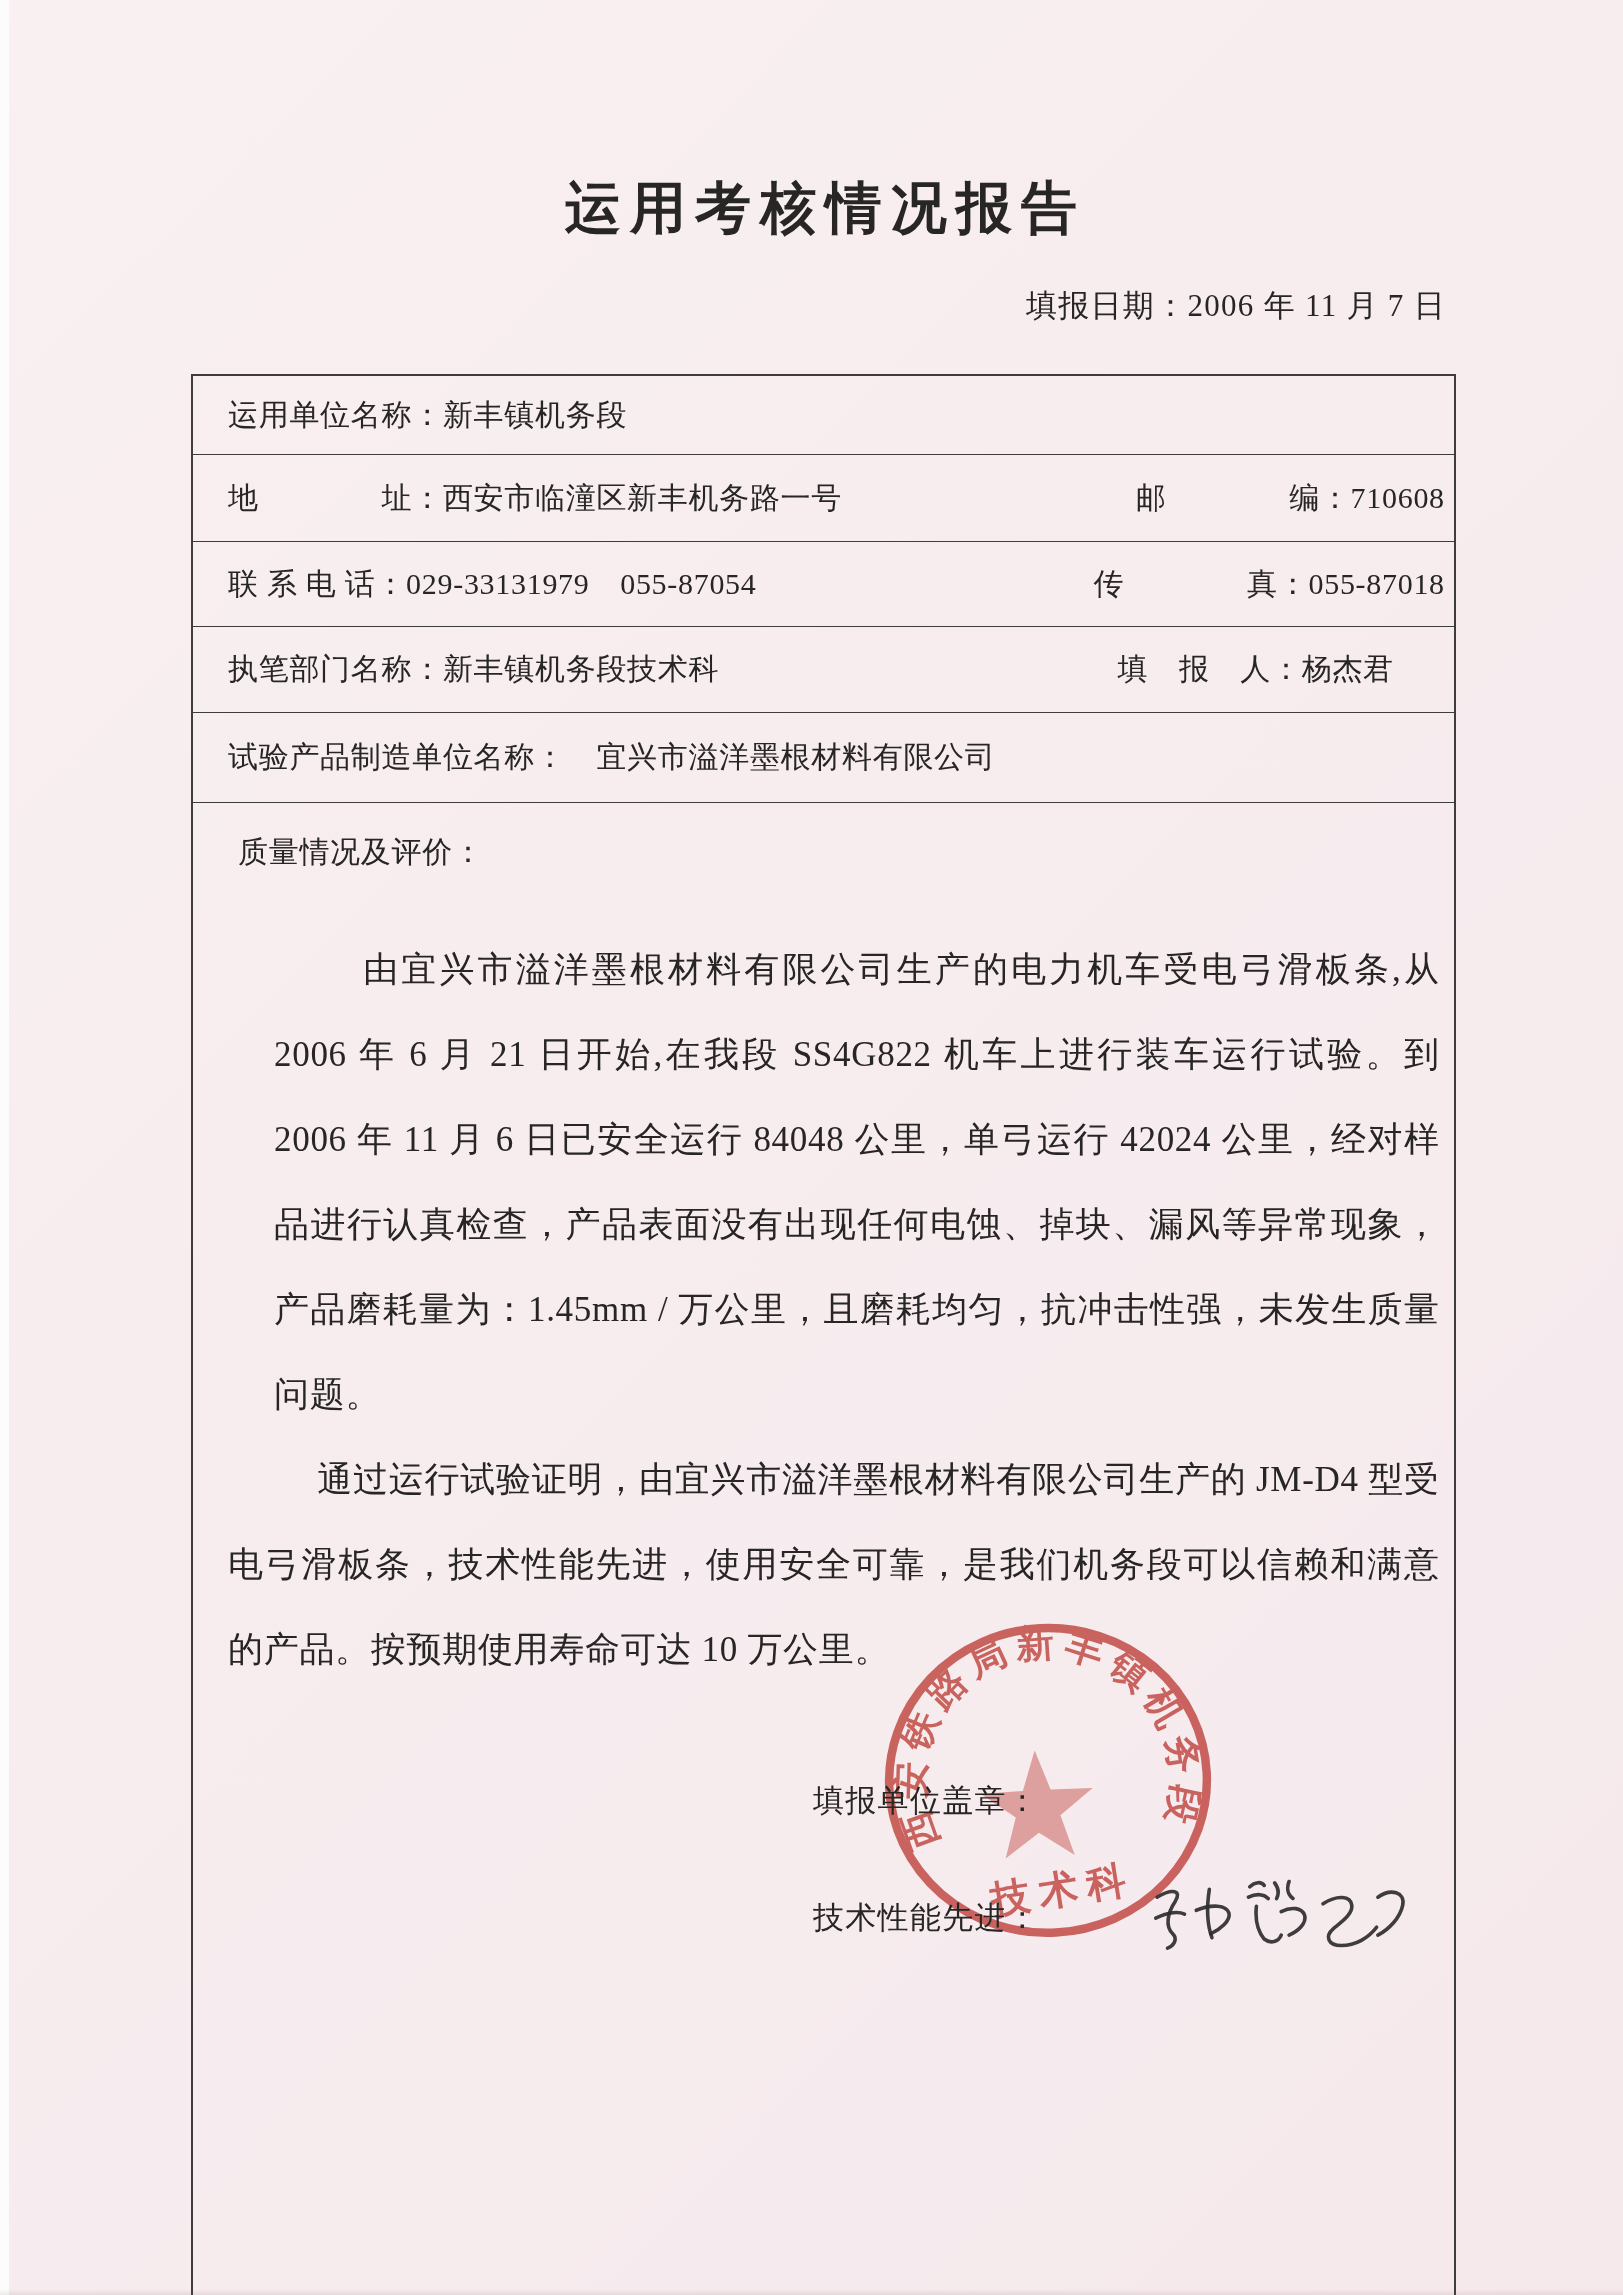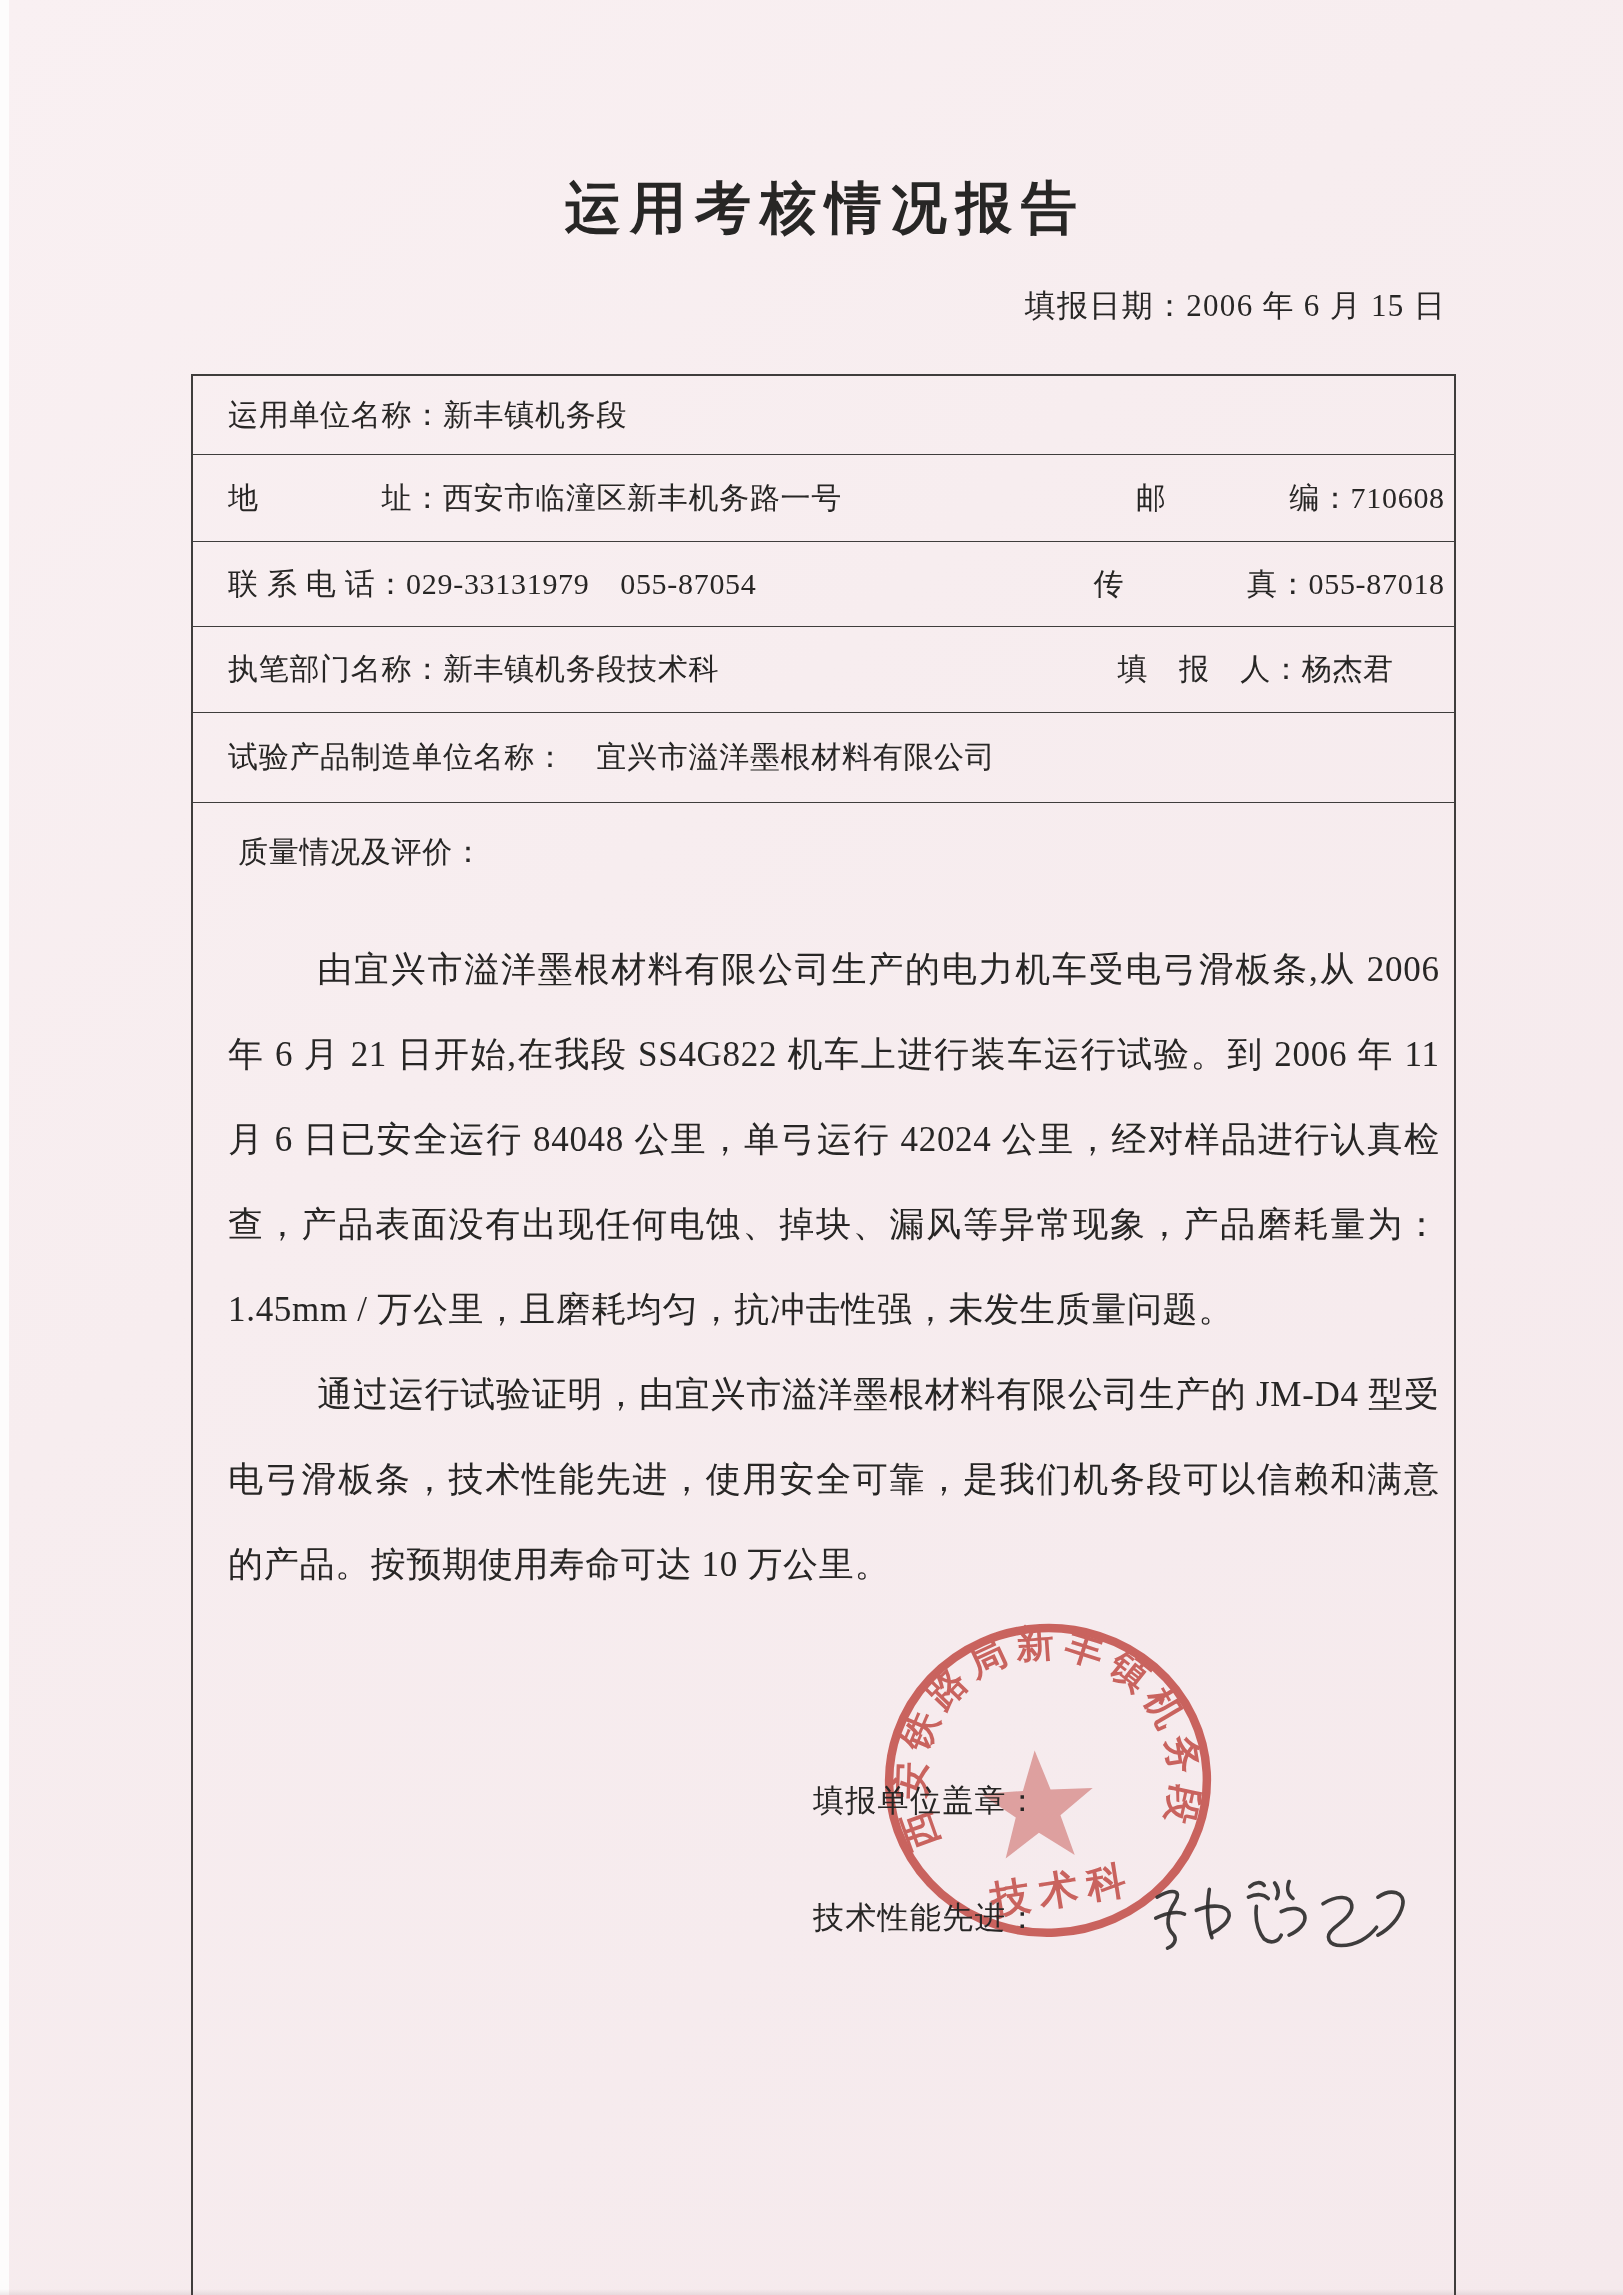--- a/index.html
+++ b/index.html
@@ -41,42 +41,42 @@
   .row-big{
     position:relative;box-sizing:border-box;height:1173px;
     border-bottom:none;display:block;padding:0;font-size:30px;
   }
   .qlabel{padding:29px 0 0 35px;font-size:30px;letter-spacing:0.7px;margin-left:10px;}
   .bodytext{
     margin:0 14.4px 0 35px;font-size:35px;line-height:85px;
     text-align:justify;letter-spacing:0.7px;
   }
   .bodytext p{margin:0;text-indent:2.55em;}
-  .bodytext p.first{margin-top:54px;}
+  .bodytext p.first{margin-top:54px;margin-left:46px;}
   .stamp-label{position:absolute;left:620px;top:977px;font-size:31px;letter-spacing:1.3px;}
   .sign-label{position:absolute;left:620px;top:1094px;font-size:31px;letter-spacing:1.3px;}
   .stamp{
     position:absolute;left:685px;top:814px;width:340px;height:340px;
     mix-blend-mode:multiply;opacity:0.85;
   }
   .stamp ellipse{fill:none;stroke:var(--stamp_red);stroke-width:13px;}
   .stamp polygon{fill:var(--stamp_red);opacity:0.55;}
   .stamp text{fill:var(--stamp_red);font-family:"Liberation Serif","DejaVu Serif",serif;font-weight:bold;}
   .signature{position:absolute;left:952px;top:1072px;width:275px;height:98px;}
   .signature path{fill:none;stroke:#2e2d2c;stroke-width:5.5px;stroke-linecap:round;stroke-linejoin:round;opacity:0.92;}
 </style>
 </head>
 <body>
 
 <div class="sheet">
   <div class="edge-left"></div>
 
   <div class="title">运用考核情况报告</div>
 
-  <div class="dateline">填报日期：2006 年 6 月 15 日</div>
+  <div class="dateline">填报日期：2006 年 11 月 7 日</div>
 
   <div class="form">
 
     <div class="row r1">
       <span>运用单位名称：</span><span>新丰镇机务段</span>
     </div>
 
     <div class="row r2">
       <span>地　　　　址：</span><span>西安市临潼区新丰机务路一号</span>
       <span class="grp2"><span>邮　　　　编：</span><span>710608</span></span>

